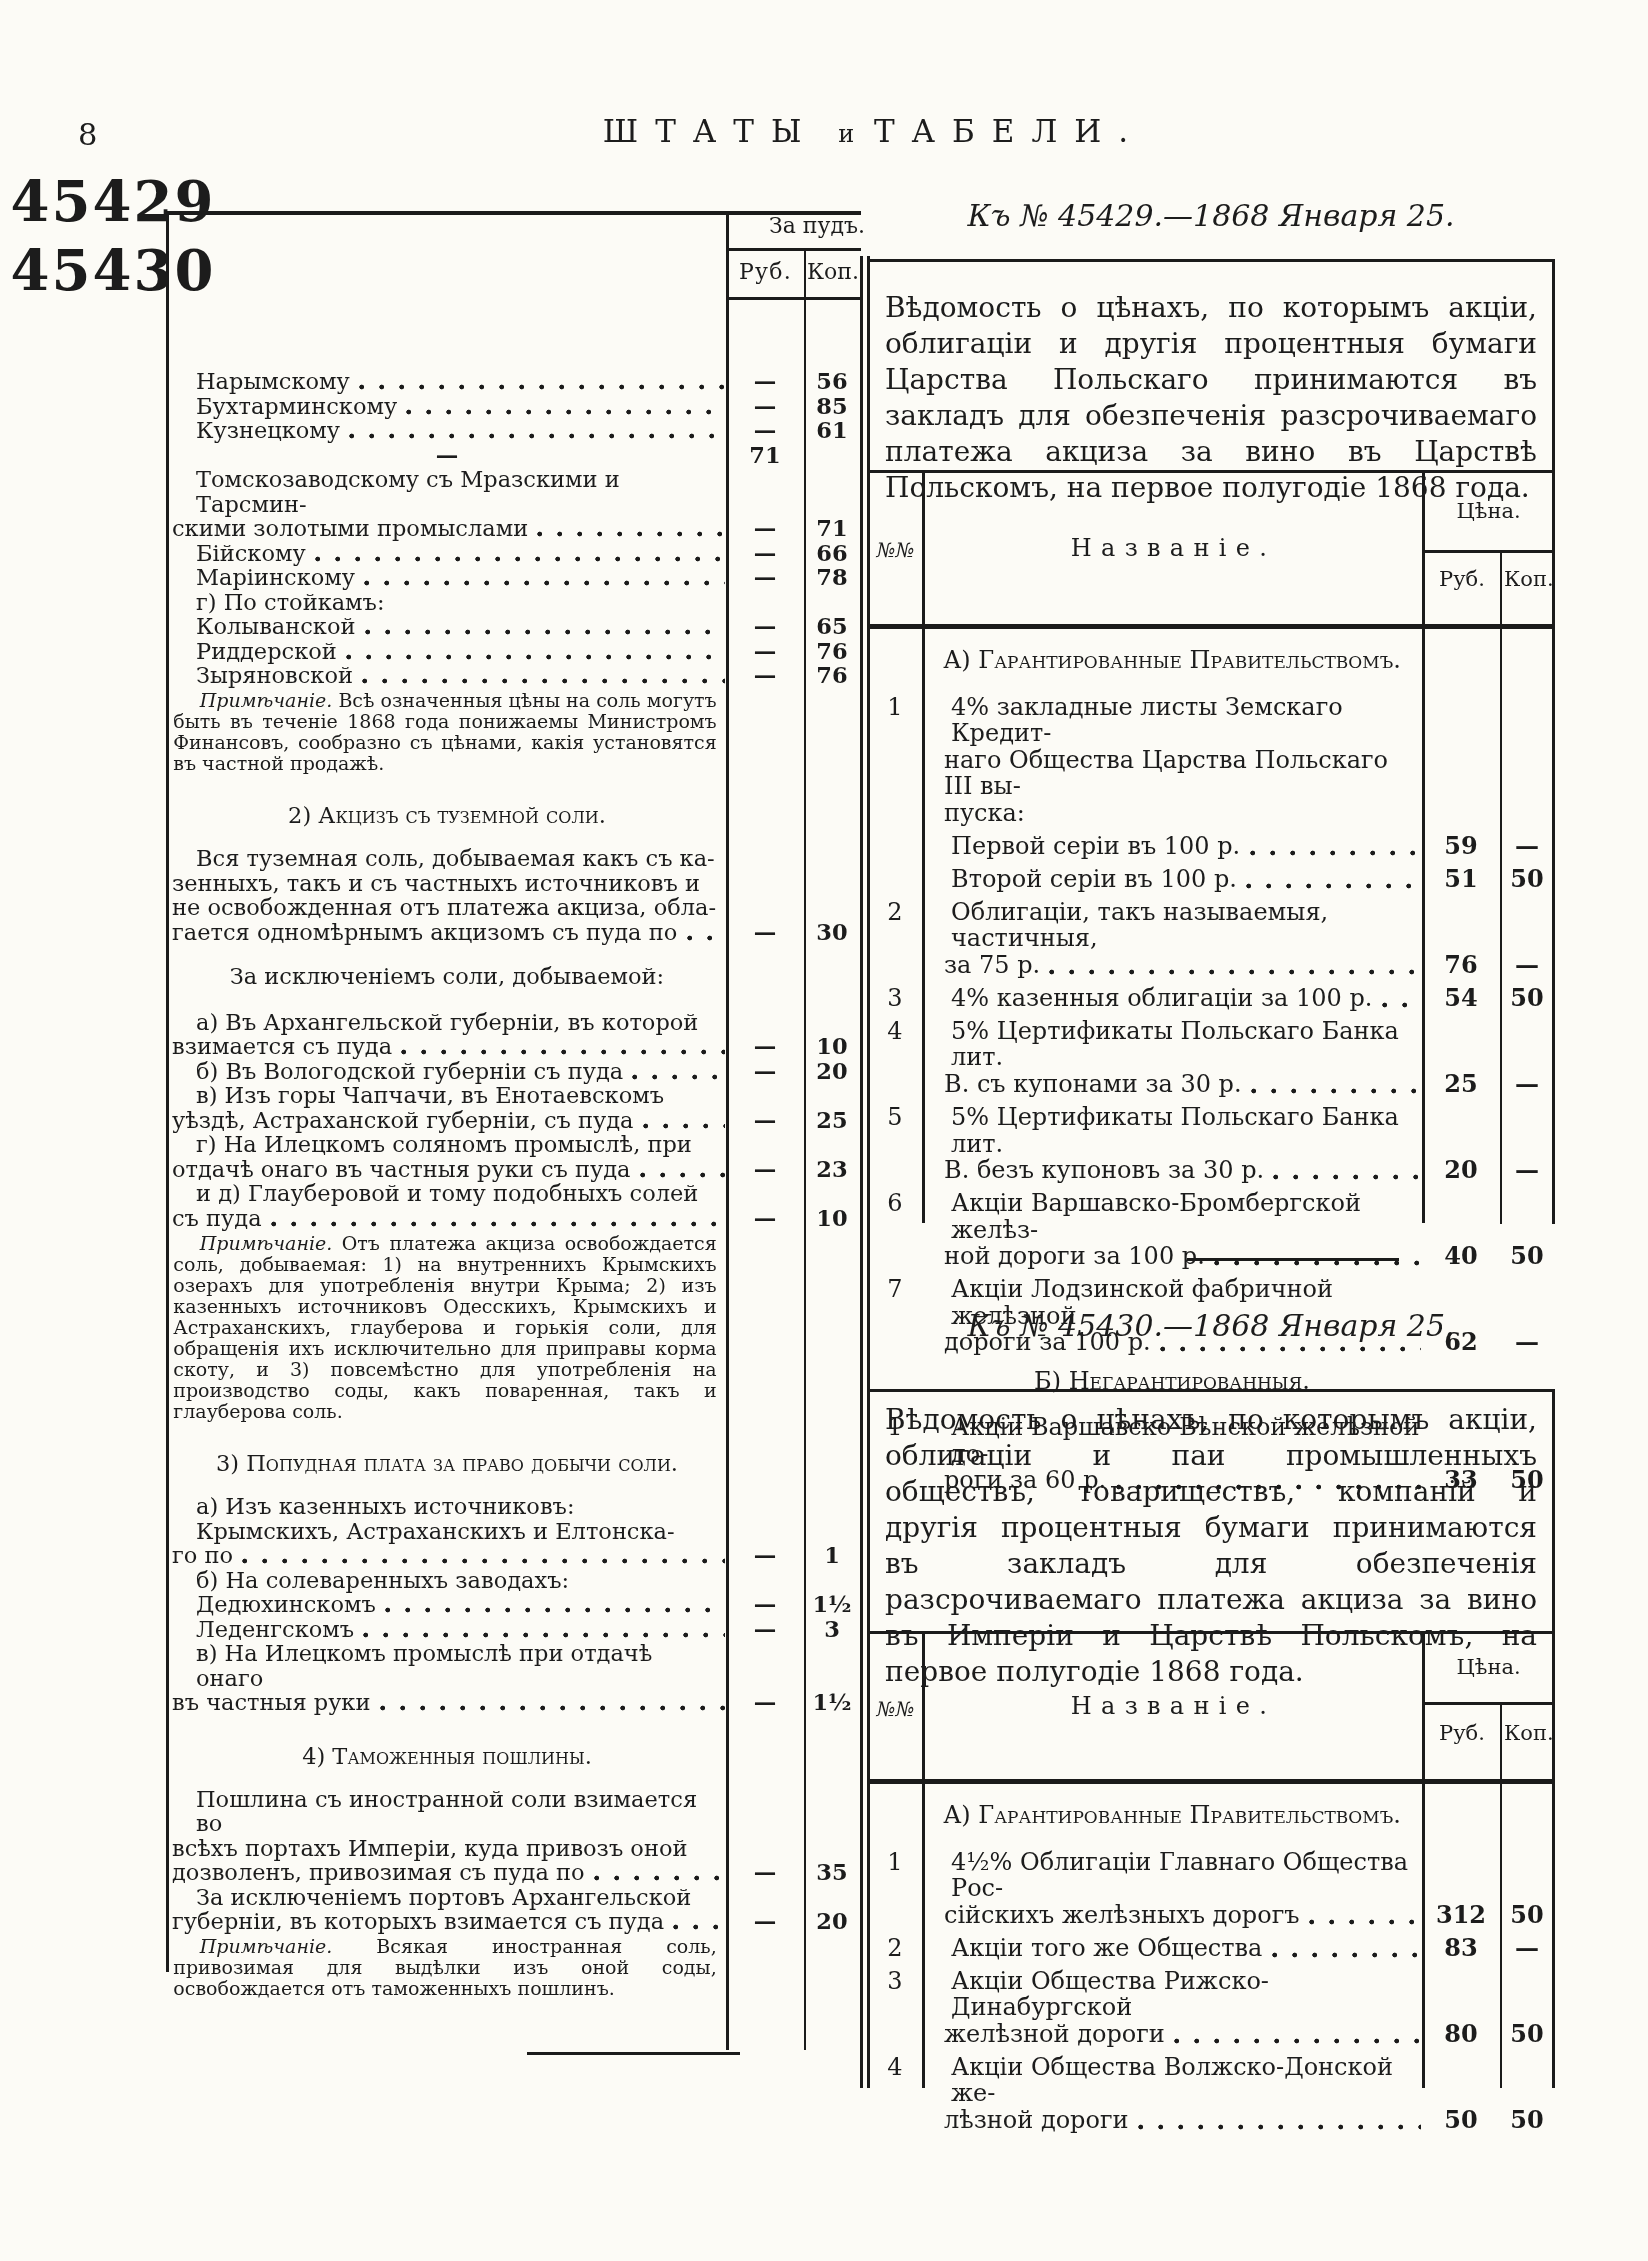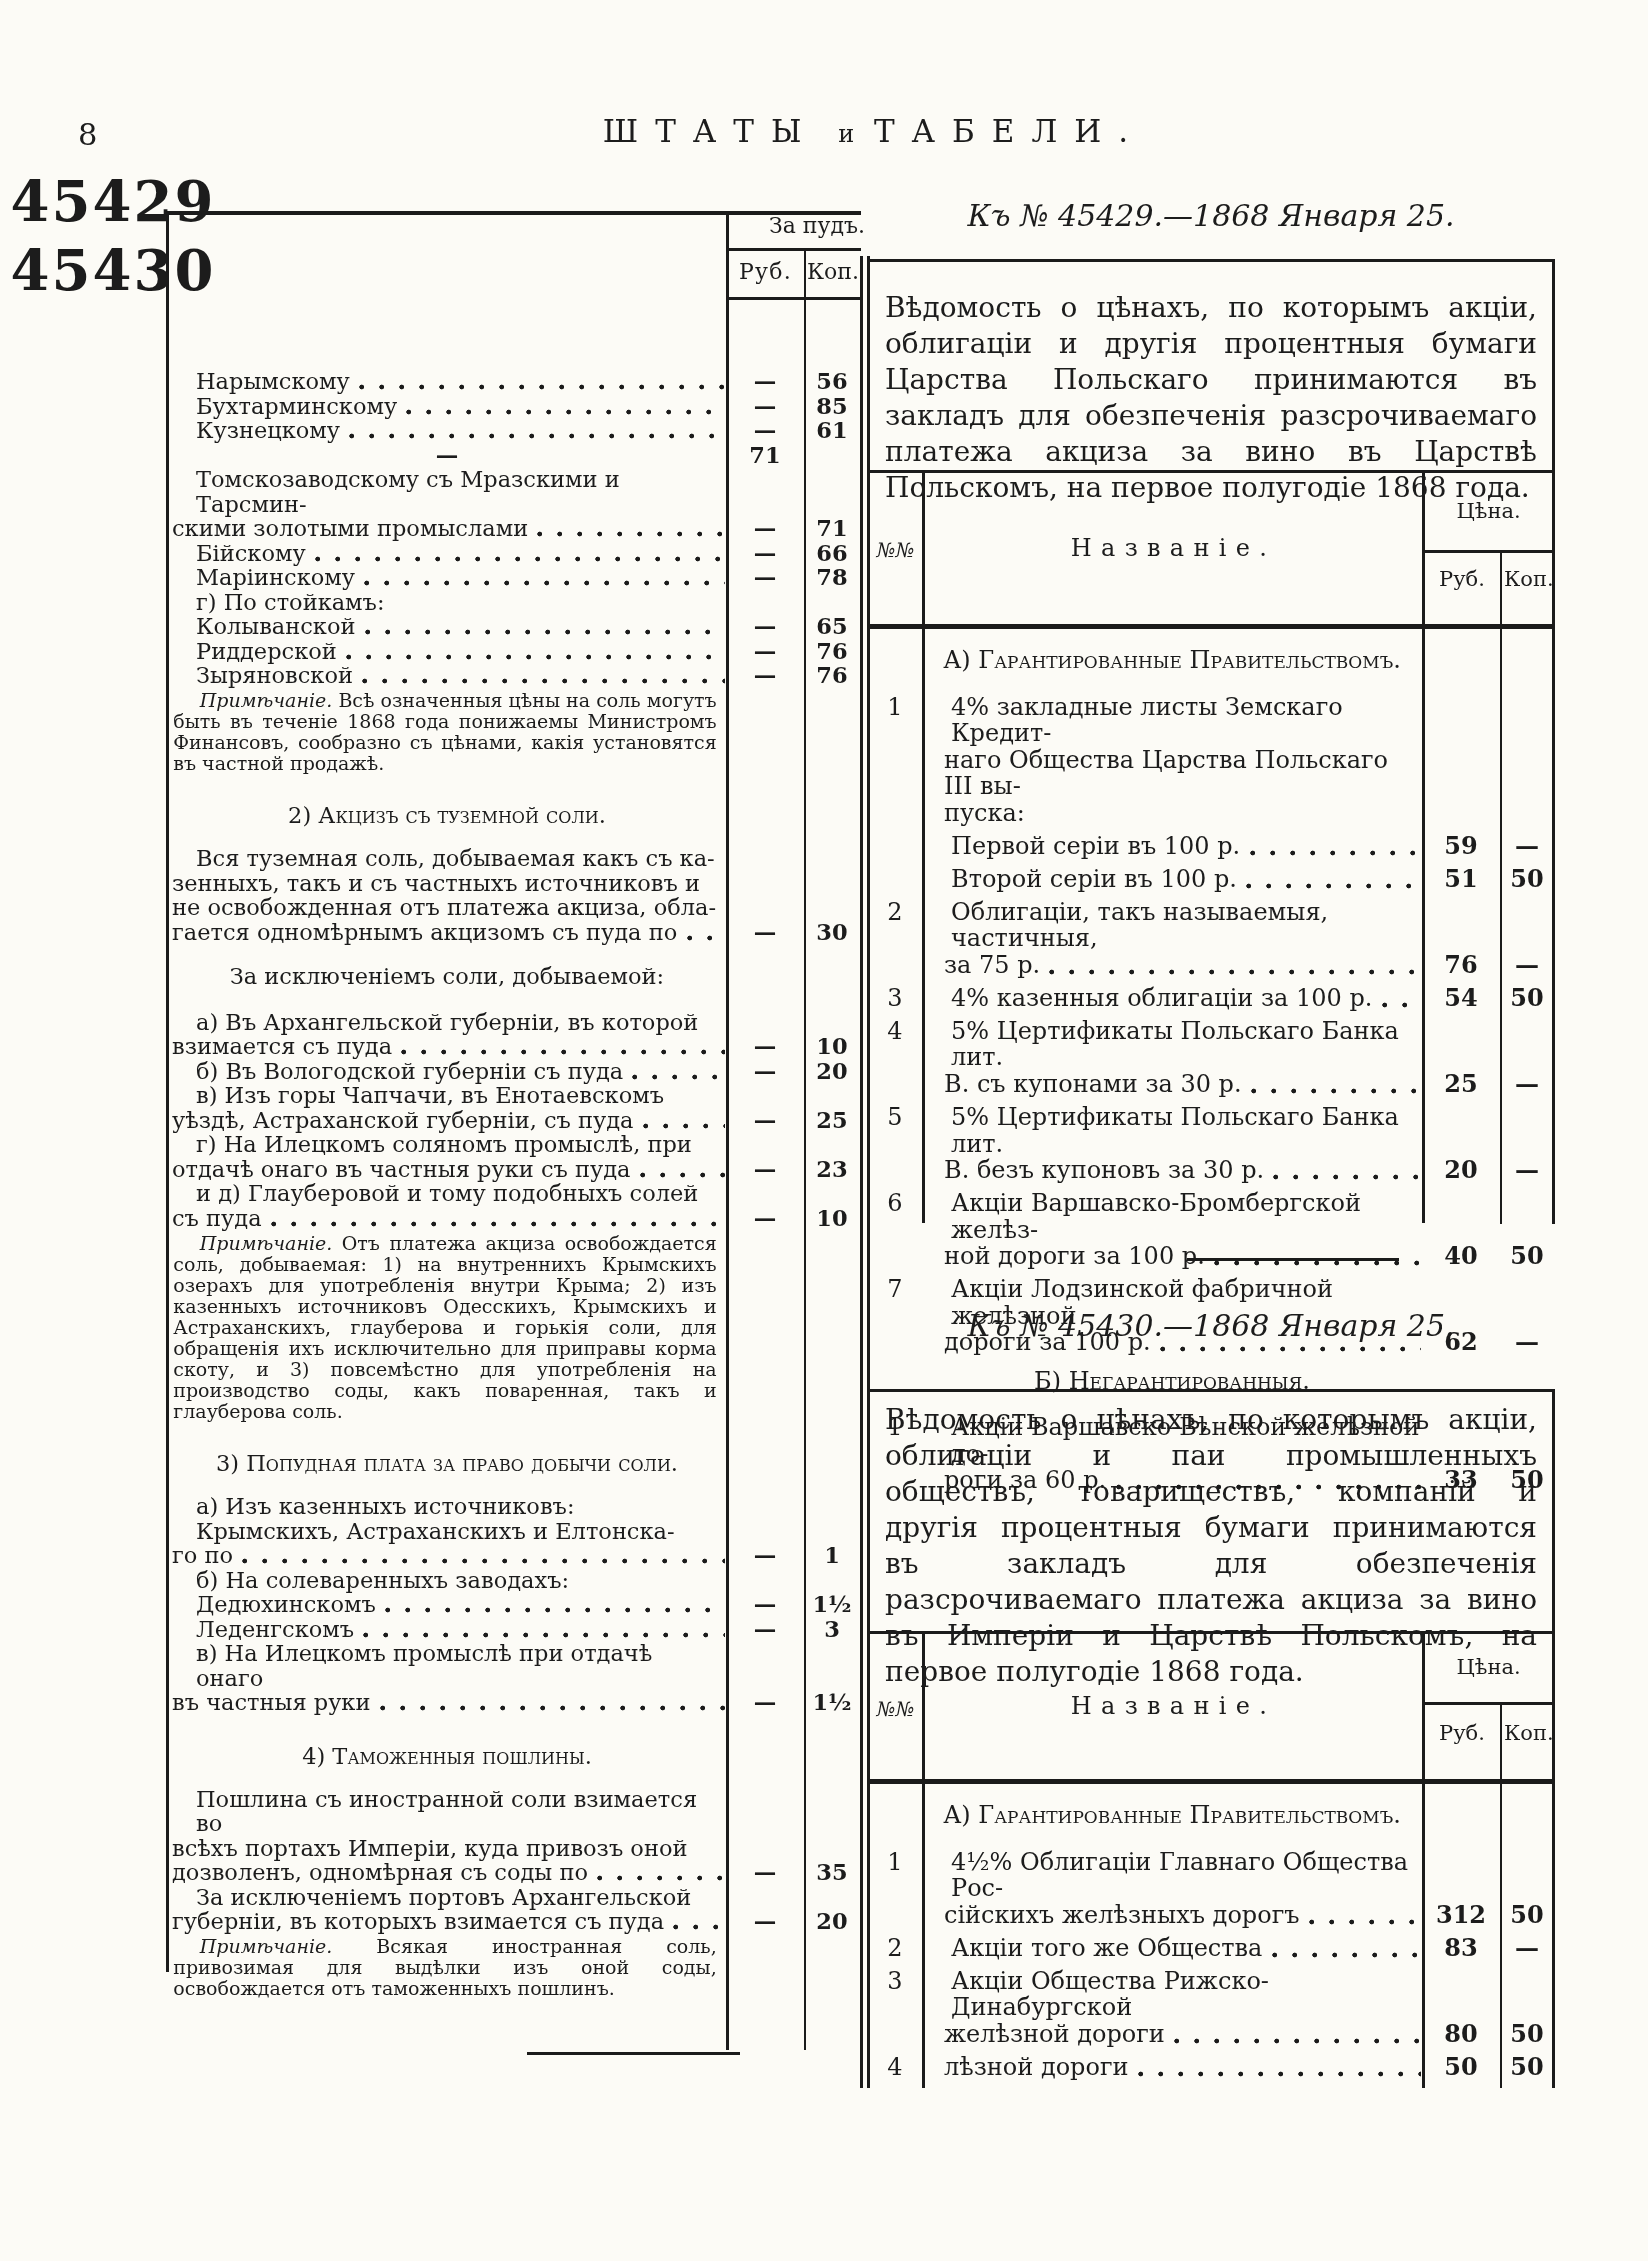--- a/index.html
+++ b/index.html
@@ -323,21 +323,21 @@
         </div>
         <div class="vcell rub">—</div>
         <div class="vcell kop">1½</div>
       </div>
       <div class="lheading">4) Таможенныя пошлины.</div>
       <div class="lrow">
         <div class="ncell">
           <div class="line first">Пошлина съ иностранной соли взимается во</div>
           <div class="line cont">всѣхъ портахъ Имперіи, куда привозъ оной</div>
           <div class="line cont lead">
-            <span class="ltext">дозволенъ, одномѣрная съ соды по</span>
+            <span class="ltext">дозволенъ, привозимая съ пуда по</span>
             <span class="dots"></span>
           </div>
         </div>
         <div class="vcell rub">—</div>
         <div class="vcell kop">35</div>
       </div>
       <div class="lrow">
         <div class="ncell">
           <div class="line first">За исключеніемъ портовъ Архангельской</div>
           <div class="line cont lead">
@@ -520,20 +520,21 @@
             <span class="ltext">желѣзной дороги</span>
             <span class="dots"></span>
           </div>
         </div>
         <div class="vcell rub">80</div>
         <div class="vcell kop">50</div>
       </div>
       <div class="rrow">
         <div class="numcell">4</div>
         <div class="ncell">
+          <div class="line first">Акціи Общества Волжско-Донской же-</div>
           <div class="line cont lead">
             <span class="ltext">лѣзной дороги</span>
             <span class="dots"></span>
           </div>
         </div>
         <div class="vcell rub">50</div>
         <div class="vcell kop">50</div>
       </div>
     </div>
 

